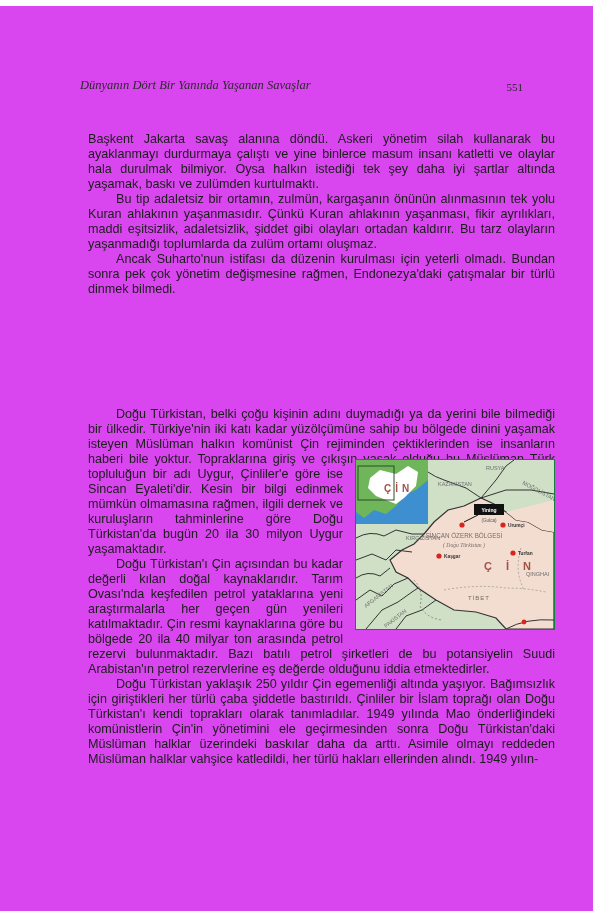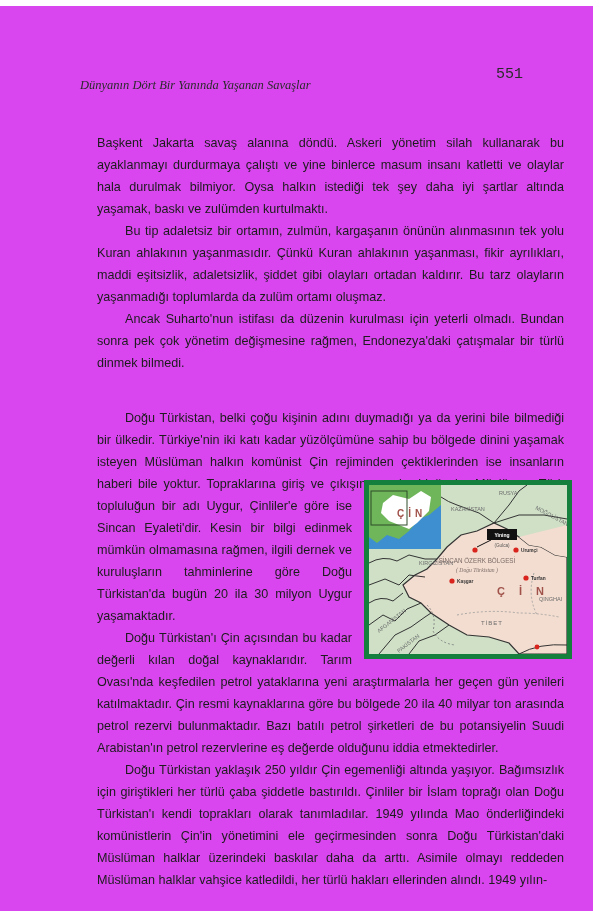--- a/index.html
+++ b/index.html
@@ -4,44 +4,44 @@
 <style>
   html, body { margin: 0; padding: 0; background: #ffffff; }
   body { width: 616px; height: 911px; position: relative; overflow: hidden; }
   .page { position: absolute; left: 0; top: 0; width: 593px; height: 911px; background: #d946ef; color: #1a1a1a; margin-top: 6px; }
   .running-head {
     position: absolute; left: 80px; top: 72px; width: 466px;
     font-family: "Liberation Serif", serif; font-style: italic; font-size: 12.5px;
     color: #2a2a2a;
   }
   .page-number {
-    position: absolute; right: 70px; top: 60px;
-    font-family: Liberation Mono, monospace; font-size: 15px; color: #2a2a2a;
+    position: absolute; right: 70px; top: 75px;
+    font-family: Liberation Serif, serif; font-size: 11px; color: #2a2a2a;
   }
   .body-block {
-    position: absolute; left: 97px; width: 467px;
-    font-family: "Liberation Sans", sans-serif; font-size: 12.6px; line-height: 22px;
+    position: absolute; left: 88px; width: 467px;
+    font-family: "Liberation Sans", sans-serif; font-size: 12.6px; line-height: 15px;
     color: #1c1c1c; text-align: justify;
   }
   .body-block p { margin: 0; }
   .body-block p.indent { text-indent: 28px; }
   .block1 { top: 126px; }
   .heading {
     position: absolute; left: 107px; top: 347px; width: 440px;
     font-family: "Liberation Sans", sans-serif; font-weight: bold; font-size: 14.6px; line-height: 24px;
     color: #111;
   }
   .heading span { display: block; }
   .block2 { top: 401px; }
   .float-map {
     float: right; width: 200px; height: 171px; margin: 7px 0 6px 12px;
     shape-outside: margin-box;
   }
   .map-frame {
-    width: 198px; height: 169px; border: 5px solid #15803d; position: relative; overflow: hidden;
+    width: 198px; height: 169px; border: 1px solid #15803d; position: relative; overflow: hidden;
     background: #cfe0c6;
   }
   .map-frame svg { display: block; }
   .map-label { font-family: "Liberation Sans", sans-serif; }
 </style>
 </head>
 <body>
 
 <div class="page">
 

